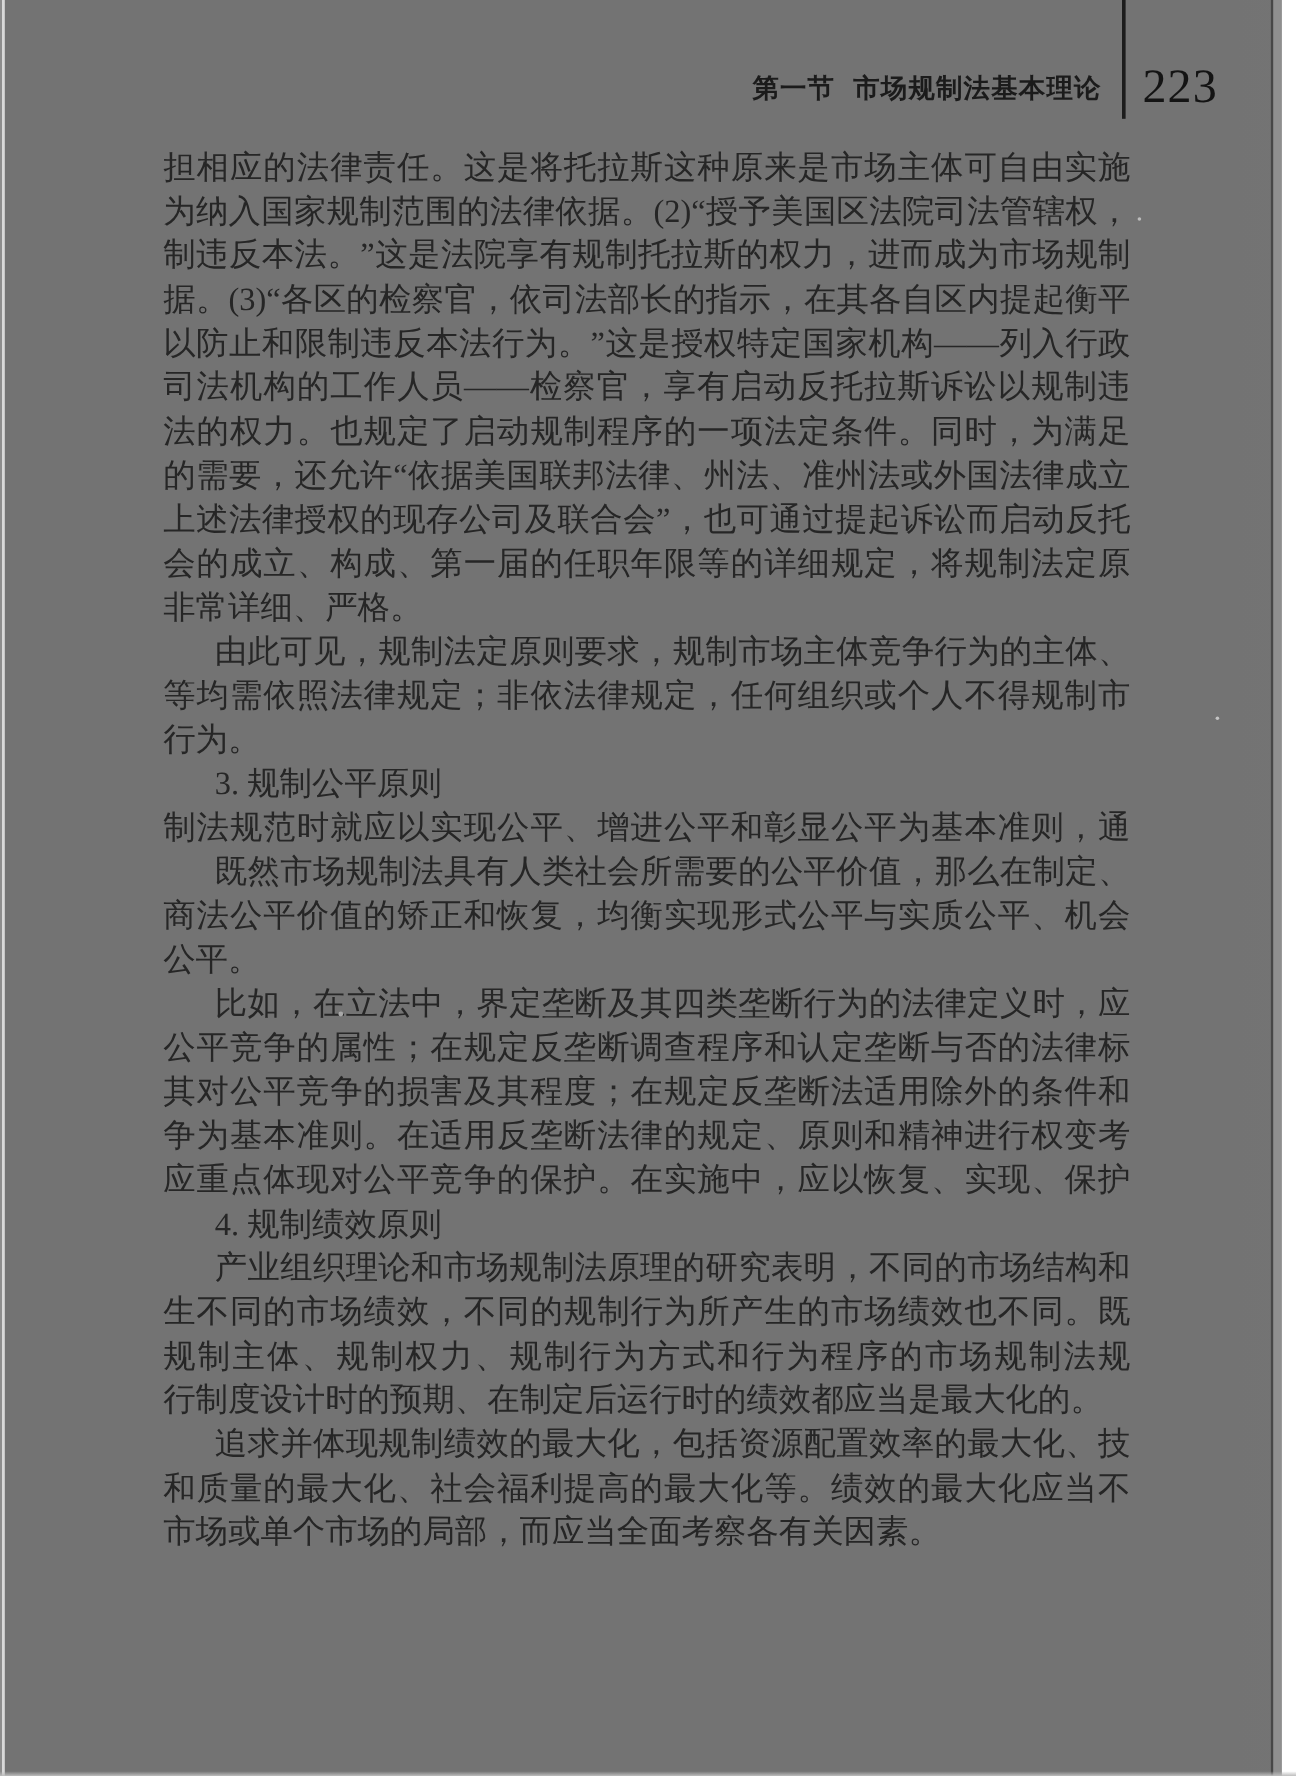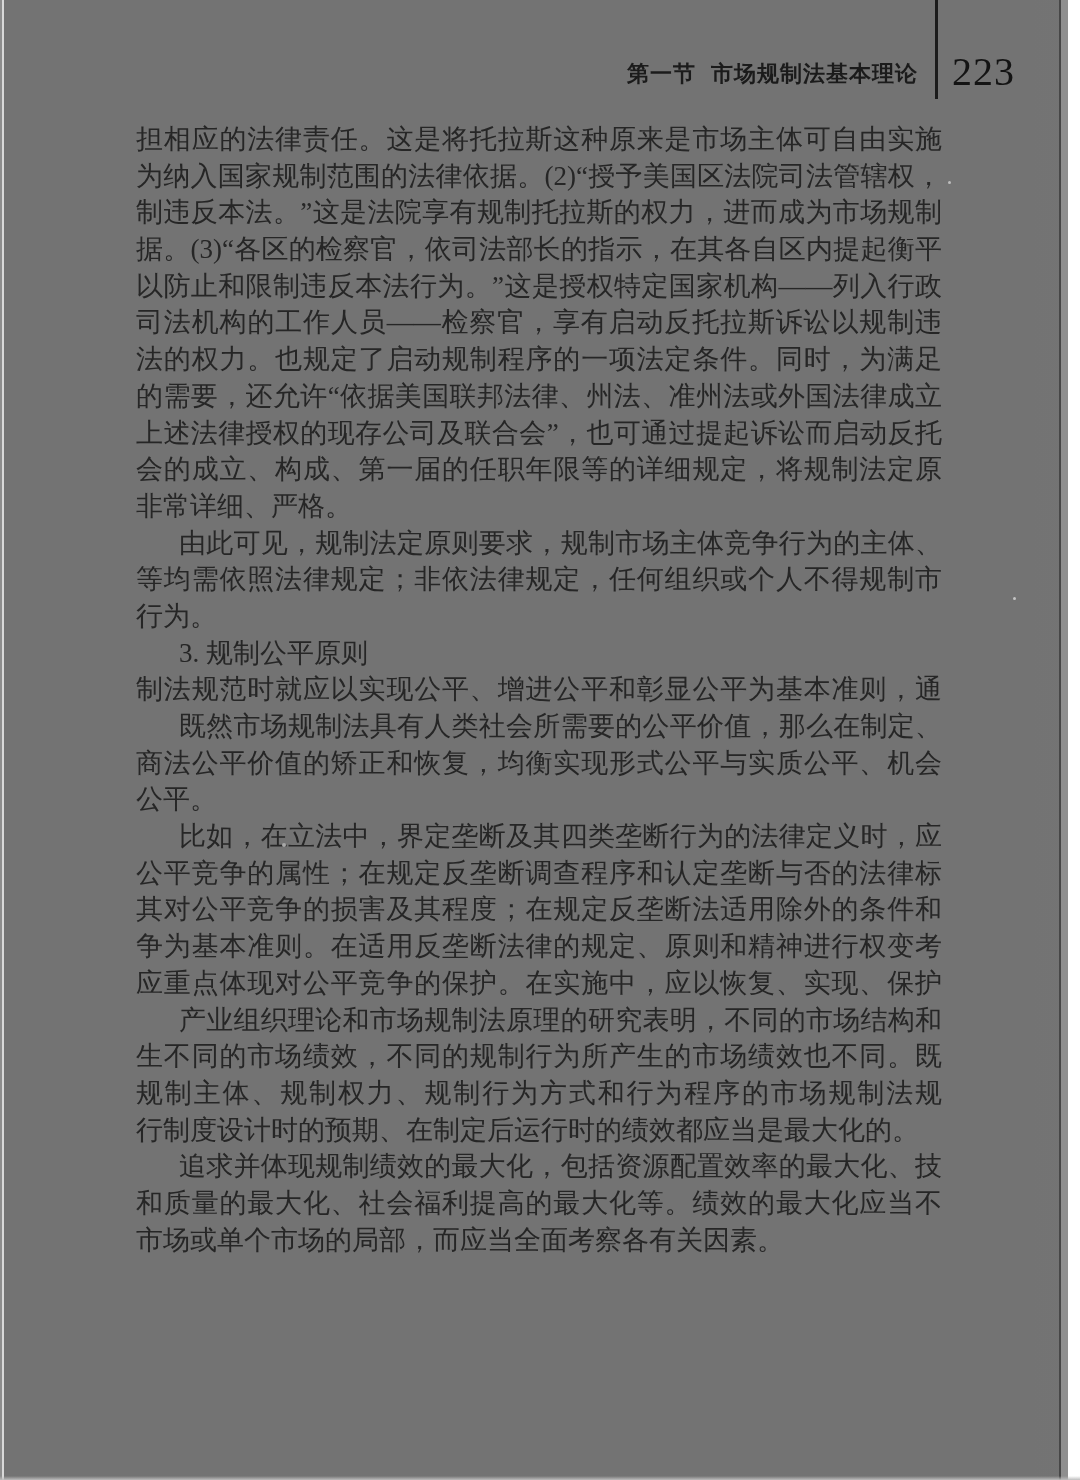--- a/index.html
+++ b/index.html
@@ -97,20 +97,21 @@
       <div class="line ind short">3. 规制公平原则</div>
       <div class="line">制法规范时就应以实现公平、增进公平和彰显公平为基本准则，通过对合同法、</div>
       <div class="line ind">既然市场规制法具有人类社会所需要的公平价值，那么在制定、实施市场规</div>
       <div class="line">商法公平价值的矫正和恢复，均衡实现形式公平与实质公平、机会公平与结果</div>
       <div class="line short">公平。</div>
       <div class="line ind">比如，在立法中，界定垄断及其四类垄断行为的法律定义时，应突出其限制</div>
       <div class="line">公平竞争的属性；在规定反垄断调查程序和认定垄断与否的法律标准时，着重于</div>
       <div class="line">其对公平竞争的损害及其程度；在规定反垄断法适用除外的条件和范围时，同样</div>
       <div class="line">争为基本准则。在适用反垄断法律的规定、原则和精神进行权变考量时，公平性</div>
       <div class="line">应重点体现对公平竞争的保护。在实施中，应以恢复、实现、保护和促进公平竞</div>
+      <div class="line ind short">4. 规制绩效原则</div>
       <div class="line ind">产业组织理论和市场规制法原理的研究表明，不同的市场结构和市场行为产</div>
       <div class="line">生不同的市场绩效，不同的规制行为所产生的市场绩效也不同。既然如此，规定</div>
       <div class="line">规制主体、规制权力、规制行为方式和行为程序的市场规制法规范，在制定前进</div>
       <div class="line short">行制度设计时的预期、在制定后运行时的绩效都应当是最大化的。</div>
       <div class="line ind">追求并体现规制绩效的最大化，包括资源配置效率的最大化、技术进步速度</div>
       <div class="line">和质量的最大化、社会福利提高的最大化等。绩效的最大化应当不仅仅考察单个</div>
       <div class="line short">市场或单个市场的局部，而应当全面考察各有关因素。</div>
     </div>
 
   <div class="speck" id="speck1"></div>

